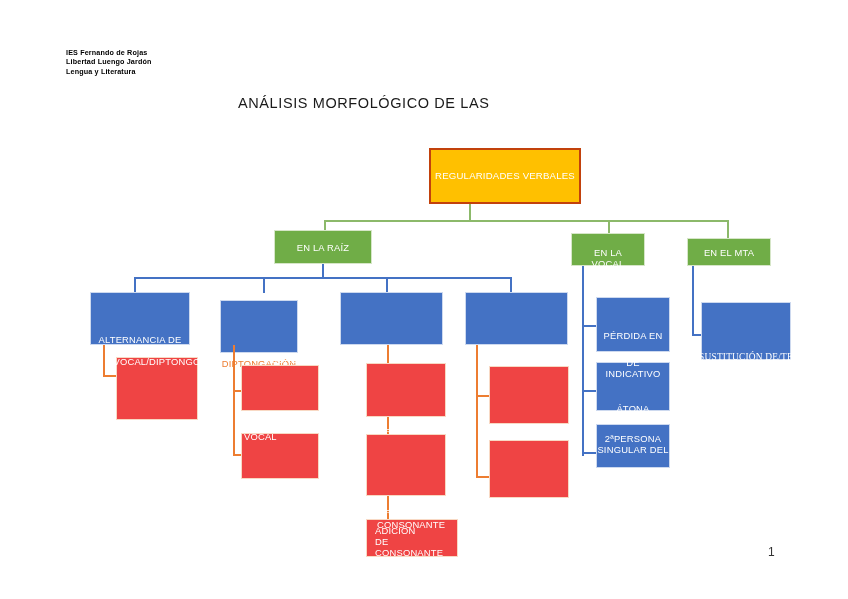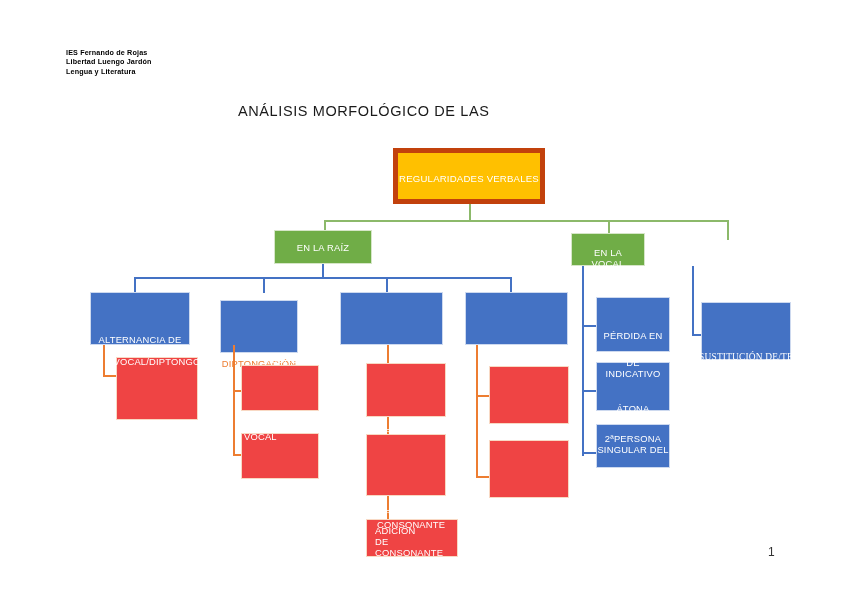--- a/index.html
+++ b/index.html
@@ -15,21 +15,21 @@
   
   .doc-header{
     position:absolute;left:66px;top:48px;
     font-size:7.2px;line-height:9.4px;
     font-weight:bold;color:#000;
     letter-spacing:0.15px;
   }
   .doc-title{
     position:absolute;left:238px;top:95px;
     font-size:14.5px;color:#1a1a1a;
-    letter-spacing:0.6px;white-space:nowrap;margin-top:8px;
+    letter-spacing:0.6px;white-space:nowrap;
   }
   .page-number{
     position:absolute;left:768px;top:545px;
     font-size:12px;color:#333;
   }
 
   
   .node{
     position:absolute;
     box-sizing:border-box;
@@ -41,21 +41,21 @@
   .node .lbl{
     position:absolute;
     left:50%;
     transform:translateX(-50%);
     white-space:pre;
     line-height:12px;
     font-size:9.4px;
     letter-spacing:0.2px;
   }
 
-  .n-yellow{background:#FFC000;border:5px solid #c2410c;}
+  .n-yellow{background:#FFC000;border:2px solid #c2410c;margin-left:36px;}
   .n-green {background:#70AD47;border:1px solid #d6e6c8;}
   .n-blue  {background:#4472C4;border:1px solid #cdd9ef;}
   .n-orange{background:#ef4444;border:1px solid #f8d9c4;}
 
   
   .conn{position:absolute;}
   .c-green {background:#8CB96A;}
   .c-blue  {background:#4472C4;}
   .c-orange{background:#ED7D31;}
 </style>
@@ -82,20 +82,23 @@
 
   <div class="node n-green" style="left:274px;top:230px;width:98px;height:34px;">
     <div class="lbl" style="top:11px;">EN LA RAÍZ</div>
   </div>
 
   <div class="node n-green" style="left:571px;top:233px;width:74px;height:33px;">
     <div class="lbl" style="top:13px;line-height:11px;">EN LA
 VOCAL</div>
   </div>
 
+  <div class="node n-green" style="left:687px;top:238px;width:84px;height:28px;">
+    <div class="lbl" style="top:8px;">EN EL MTA</div>
+  </div>
 
   <div class="conn c-blue" style="left:322px;top:264px;width:2px;height:14px;"></div>
   <div class="conn c-blue" style="left:134px;top:277px;width:378px;height:2px;"></div>
   <div class="conn c-blue" style="left:134px;top:277px;width:2px;height:16px;"></div>
   <div class="conn c-blue" style="left:263px;top:277px;width:2px;height:16px;"></div>
   <div class="conn c-blue" style="left:386px;top:277px;width:2px;height:16px;"></div>
   <div class="conn c-blue" style="left:510px;top:277px;width:2px;height:16px;"></div>
 
   <div class="node n-blue" style="left:90px;top:292px;width:100px;height:53px;">
     <div class="lbl" style="top:41px;width:150px;">ALTERNANCIA DE</div>

